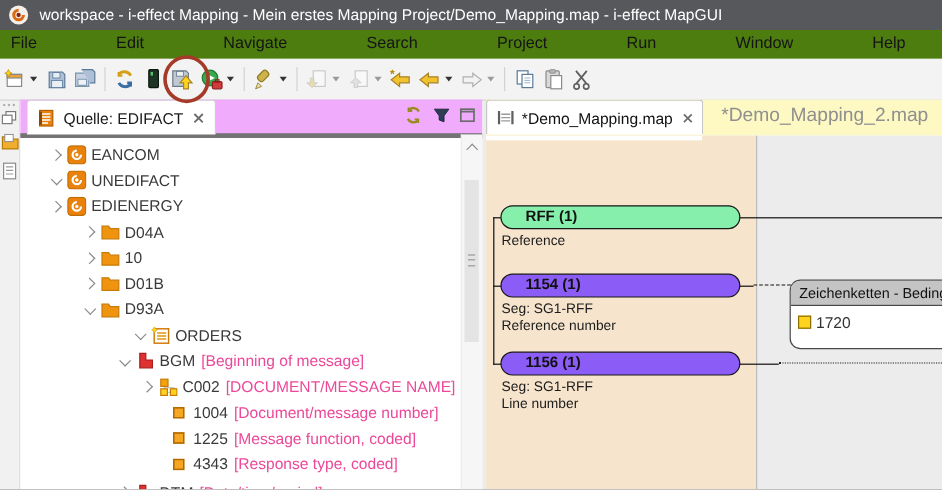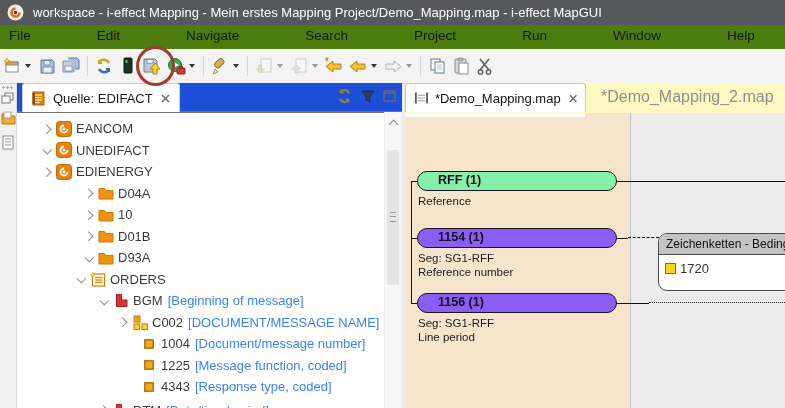--- a/index.html
+++ b/index.html
@@ -25,36 +25,36 @@
   .red-circle{position:absolute;left:136px;top:46px;width:33px;height:34px;border:3.2px solid #a53a28;
               border-radius:50%;z-index:40;pointer-events:none;}
   
   .main{position:absolute;left:0;top:84px;width:785px;height:324px;}
   .ministrip{position:absolute;left:0;top:0;width:16px;height:324px;background:#f1f1f1;border-right:1px solid #dadada;}
   .ministrip .dots{position:absolute;left:2px;top:2px;width:12px;height:3px;
       background:radial-gradient(circle at 1.5px 1.5px,#a9a9a9 1px,transparent 1.2px) 0 0/4px 3px repeat-x;}
   .ministrip svg{position:absolute;left:1px;}
   
   .srcpanel{position:absolute;left:17px;top:0;width:385px;height:324px;background:#fff;}
-  .srchead{position:absolute;left:0;top:-1px;width:385px;height:28px;background:#1d4ed8;border-bottom:2px solid #737373;}
+  .srchead{position:absolute;left:0;top:-1px;width:385px;height:28px;background:#f0abfc;border-bottom:4px solid #737373;}
   .srctab{position:absolute;left:5px;top:0px;height:28px;background:#fff;border:1px solid #cdcdcd;border-bottom:none;
           border-radius:3px 3px 0 0;display:flex;align-items:center;padding:0 9px;}
   .srctab .label{font-size:13px;color:#1a1a1a;margin:0 8px 0 6px;}
   .headicons{position:absolute;right:6px;top:5px;display:flex;align-items:center;gap:8px;}
   
   .tree{position:absolute;left:0;top:28px;width:368px;height:296px;overflow:hidden;padding-top:6px;box-sizing:border-box;}
   .trow{display:flex;align-items:center;height:21.5px;font-size:13px;white-space:nowrap;}
   .trow .chev{flex:0 0 16px;display:flex;align-items:center;justify-content:center;}
   .chev i{display:block;width:5.5px;height:5.5px;border-right:1.4px solid #8a8a8a;border-bottom:1.4px solid #8a8a8a;}
   .chev.right i{transform:rotate(-45deg);margin-left:-2px;}
   .chev.down i{transform:rotate(45deg);margin-top:-2px;}
   .trow .tic{flex:0 0 18px;display:flex;align-items:center;justify-content:center;}
   .trow .lbl{color:#3a3a3a;margin-left:3px;}
-  .trow .desc{color:#3b82f6;margin-left:5px;}
-  .lv0{padding-left:22px;}.lv1{padding-left:64px;text-align:center;}.lv2{padding-left:56px;}
+  .trow .desc{color:#ec4899;margin-left:5px;}
+  .lv0{padding-left:22px;}.lv1{padding-left:50px;text-align:center;}.lv2{padding-left:92px;}
   .lv3{padding-left:79px;}.lv4{padding-left:98px;}.lv4b{padding-left:107px;}
   
   .vscroll{position:absolute;right:0;top:28px;width:17px;height:296px;background:#f6f6f6;border-left:1px solid #ebebeb;}
   .vscroll .up{position:absolute;left:5px;top:9px;width:6px;height:6px;border-left:1.5px solid #8a8a8a;border-top:1.5px solid #8a8a8a;transform:rotate(45deg);}
   .vscroll .thumb{position:absolute;left:2px;top:38px;width:12px;height:135px;background:#e4e4e4;}
   .vscroll .grip{position:absolute;left:3px;top:62px;width:6px;height:8px;
       border-top:1px solid #9a9a9a;border-bottom:1px solid #9a9a9a;}
   .vscroll .grip:before{content:"";display:block;margin-top:3px;border-top:1px solid #9a9a9a;}
   .sash{position:absolute;left:402px;top:0;width:3px;height:324px;background:#ececec;}
   
@@ -515,21 +515,21 @@
         <div class="pill elem" style="top:115px">
           <span>1154 (1)</span>
         </div>
         <div class="nlabel" style="top:139px">Seg: SG1-RFF</div>
         <div class="nlabel" style="top:153px">Reference number</div>
 
         <div class="pill elem" style="top:180px">
           <span>1156 (1)</span>
         </div>
         <div class="nlabel" style="top:204px">Seg: SG1-RFF</div>
-        <div class="nlabel" style="top:218px">Line period</div>
+        <div class="nlabel" style="top:218px">Line number</div>
 
         <div class="funcbox">
           <div class="fhead">Zeichenketten - Beding</div>
           <div class="fitem">
             <span class="sq"></span>
             <span>1720</span>
           </div>
         </div>
       </div>
     </div>

